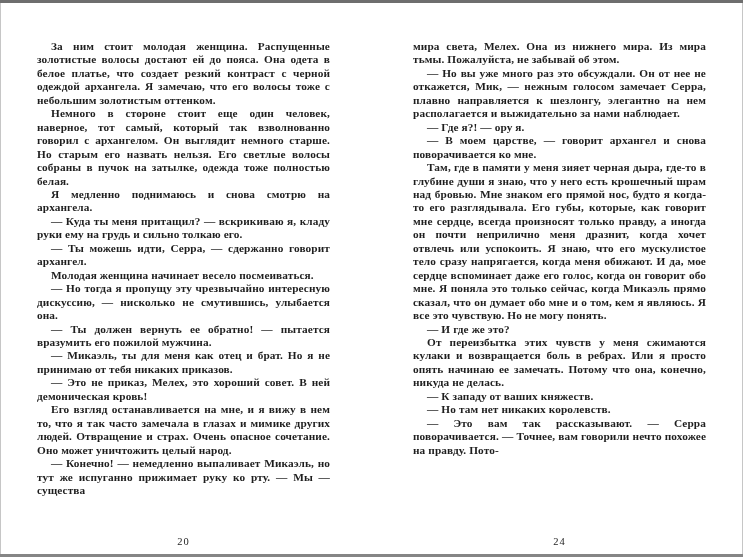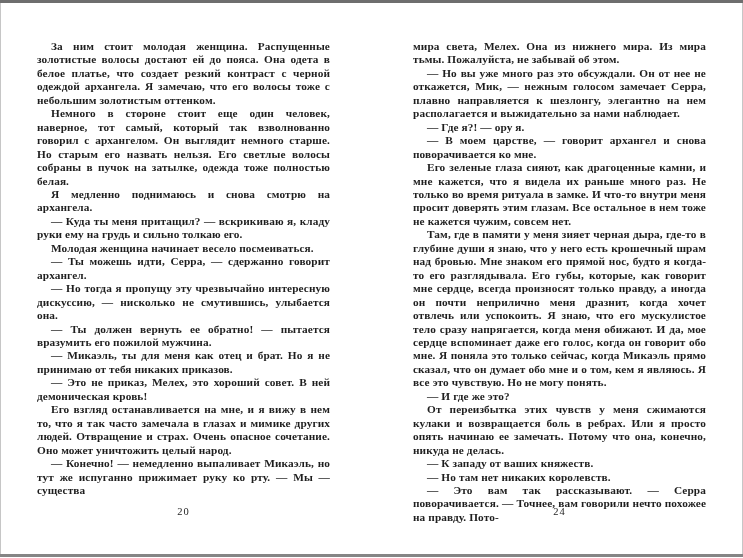--- a/index.html
+++ b/index.html
@@ -56,21 +56,21 @@
     letter-spacing: 0.1px;
   }
   .para {
     margin: 0;
     padding: 0;
     font-weight: bold;
   }
   .para.indent { text-indent: 14px; }
   .page-number {
     position: absolute;
-    top: 466px;
+    top: 496px;
     left: 0; right: 0;
     text-align: center;
     font-size: 10.5px;
     color: #1e1e1e;
     letter-spacing: 1px;
   }
 </style>
 </head>
 <body>
 
@@ -78,39 +78,38 @@
   <div class="frame-top"></div>
   <div class="frame-left"></div>
   <div class="frame-right"></div>
 
   <div class="page page-left">
     <div class="page-text" id="left-body">
         <p class="para indent">За ним стоит молодая женщина. Распущенные золотистые волосы достают ей до пояса. Она одета в белое платье, что создает резкий контраст с черной одеждой архангела. Я замечаю, что его волосы тоже с небольшим золотистым оттенком.</p>
         <p class="para indent">Немного в стороне стоит еще один человек, наверное, тот самый, который так взволнованно говорил с архангелом. Он выглядит немного старше. Но старым его назвать нельзя. Его светлые волосы собраны в пучок на затылке, одежда тоже полностью белая.</p>
         <p class="para indent">Я медленно поднимаюсь и снова смотрю на архангела.</p>
         <p class="para indent">— Куда ты меня притащил? — вскрикиваю я, кладу руки ему на грудь и сильно толкаю его.</p>
+        <p class="para indent">— Ты можешь идти, Серра, — сдержанно говорит архангел.</p>
         <p class="para indent">Молодая женщина начинает весело посмеиваться.</p>
-        <p class="para indent">— Ты можешь идти, Серра, — сдержанно говорит архангел.</p>
         <p class="para indent">— Но тогда я пропущу эту чрезвычайно интересную дискуссию, — нисколько не смутившись, улыбается она.</p>
         <p class="para indent">— Ты должен вернуть ее обратно! — пытается вразумить его пожилой мужчина.</p>
         <p class="para indent">— Микаэль, ты для меня как отец и брат. Но я не принимаю от тебя никаких приказов.</p>
         <p class="para indent">— Это не приказ, Мелех, это хороший совет. В ней демоническая кровь!</p>
         <p class="para indent">Его взгляд останавливается на мне, и я вижу в нем то, что я так часто замечала в глазах и мимике других людей. Отвращение и страх. Очень опасное сочетание. Оно может уничтожить целый народ.</p>
         <p class="para indent">— Конечно! — немедленно выпаливает Микаэль, но тут же испуганно прижимает руку ко рту. — Мы — существа</p>
       </div>
     <div class="page-number">20</div>
   </div>
 
   <div class="page page-right">
     <div class="page-text" id="right-body">
         <p class="para">мира света, Мелех. Она из нижнего мира. Из мира тьмы. Пожалуйста, не забывай об этом.</p>
         <p class="para indent">— Но вы уже много раз это обсуждали. Он от нее не откажется, Мик, — нежным голосом замечает Серра, плавно направляется к шезлонгу, элегантно на нем располагается и выжидательно за нами наблюдает.</p>
         <p class="para indent">— Где я?! — ору я.</p>
         <p class="para indent">— В моем царстве, — говорит архангел и снова поворачивается ко мне.</p>
-        <p class="para indent">Его зеленые глаза сияют, как драгоценные камни, и мне кажется, что я видела их раньше много раз. Не только во время ритуала в замке. И что-то внутри меня просит доверять этим глазам. Все остальное в нем тоже не кажется чужим, совсем нет.</p>
         <p class="para indent">Там, где в памяти у меня зияет черная дыра, где-то в глубине души я знаю, что у него есть крошечный шрам над бровью. Мне знаком его прямой нос, будто я когда-то его разглядывала. Его губы, которые, как говорит мне сердце, всегда произносят только правду, а иногда он почти неприлично меня дразнит, когда хочет отвлечь или успокоить. Я знаю, что его мускулистое тело сразу напрягается, когда меня обижают. И да, мое сердце вспоминает даже его голос, когда он говорит обо мне. Я поняла это только сейчас, когда Микаэль прямо сказал, что он думает обо мне и о том, кем я являюсь. Я все это чувствую. Но не могу понять.</p>
         <p class="para indent">— И где же это?</p>
         <p class="para indent">От переизбытка этих чувств у меня сжимаются кулаки и возвращается боль в ребрах. Или я просто опять начинаю ее замечать. Потому что она, конечно, никуда не делась.</p>
         <p class="para indent">— К западу от ваших княжеств.</p>
         <p class="para indent">— Но там нет никаких королевств.</p>
         <p class="para indent">— Это вам так рассказывают. — Серра поворачивается. — Точнее, вам говорили нечто похожее на правду. Пото-</p>
       </div>
     <div class="page-number">24</div>
   </div>
 

